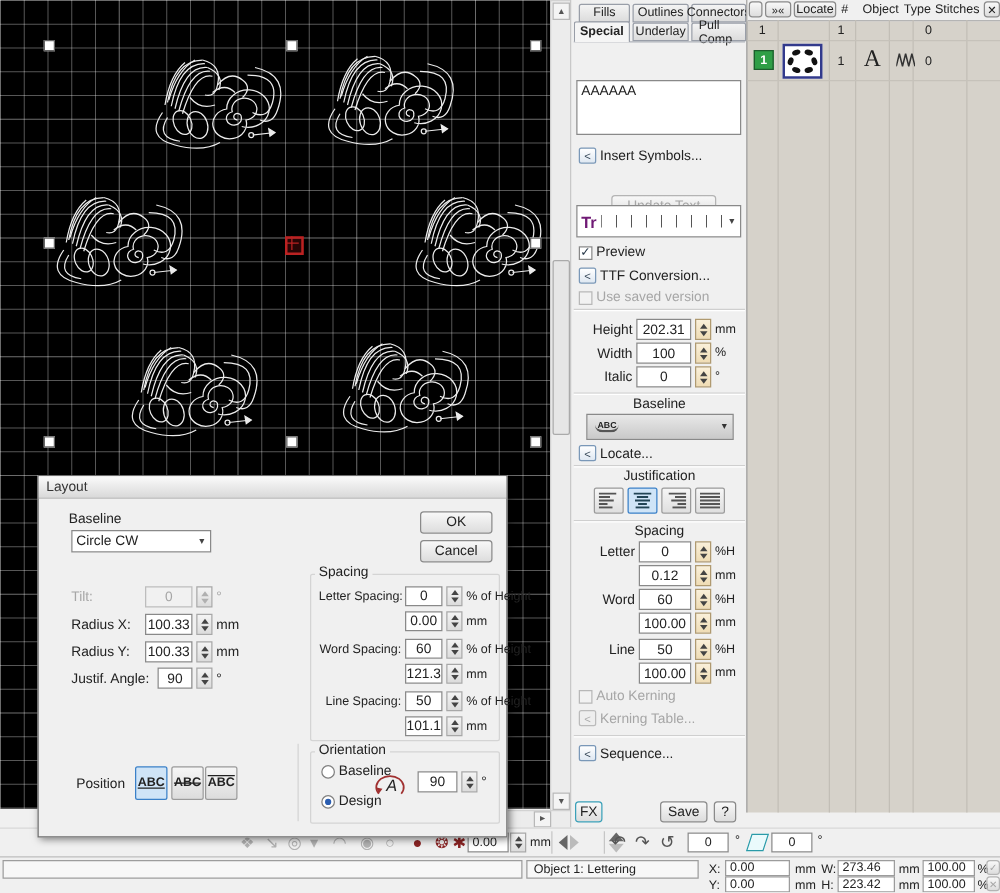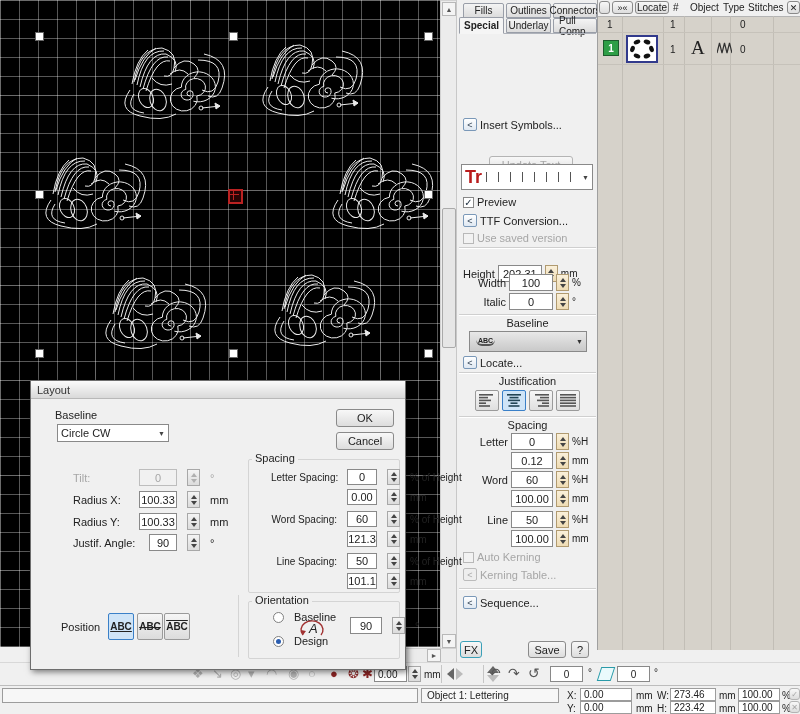--- a/index.html
+++ b/index.html
@@ -59,21 +59,21 @@
   .vline{position:absolute;top:16px;bottom:0;width:1px;background:#c2beb6;}
   .hline{position:absolute;left:0;width:100%;height:1px;background:#c6c2ba;}
   .ocell{position:absolute;font-size:10px;color:#222;}
   #chip{width:16px;height:16px;background:#2e9e46;border:1px solid #1c5c2c;color:#fff;display:flex;align-items:center;justify-content:center;font-size:10px;font-weight:bold;box-sizing:border-box;}
   #thumb{width:32px;height:28px;background:#fff;border:2px solid #323a8c;box-sizing:border-box;}
   
   #dlg{left:30px;top:380px;width:374px;height:288px;background:#f0f0f0;border:1px solid #6e6e6e;box-shadow:2px 2px 6px rgba(0,0,0,.5);z-index:10;}
   #dlgtitle{position:absolute;left:0;top:0;width:100%;height:18px;background:linear-gradient(#fbfbfb,#d9d9d9);border-bottom:1px solid #b8b8b8;display:flex;align-items:center;padding-left:6px;box-sizing:border-box;font-size:11px;color:#333;}
   .gbox{position:absolute;border:1px solid #d4d4d4;border-radius:2px;}
   .gleg{position:absolute;background:#f0f0f0;padding:0 3px;font-size:11px;}
-  .drow{position:absolute;display:flex;align-items:center;gap:10px;margin-left:16px;}
+  .drow{position:absolute;display:flex;align-items:center;gap:3px;}
   .abcbtn{width:26px;height:27px;border:1px solid #9a9a9a;border-radius:2px;background:linear-gradient(#f6f6f6,#dcdcdc);display:flex;align-items:center;justify-content:center;font-size:10px;font-weight:bold;box-sizing:border-box;}
   .abcbtn.sel{border-color:#3a80c8;background:#cfe4f7;}
   
   #tbar{left:0;top:662px;width:800px;height:22px;background:#f0f0f0;border-top:1px solid #d8d8d8;}
   .tico{position:absolute;top:3px;font-size:13px;color:#b2b2b2;}
   .tico.red{color:#8b2424;}
   #sbar{left:0;top:685px;width:800px;height:29px;background:#f0f0f0;border-top:1px solid #bdbdbd;font-size:10px;}
   .sunken{background:#f7f7f7;border:1px solid #9c9c9c;box-sizing:border-box;}
   .slab{position:absolute;font-size:10px;color:#222;}
   .mirx{display:inline-block;width:16px;height:12px;position:relative;}
@@ -147,30 +147,31 @@
   <div id="rpanel" class="abs">
     <div class="tab" style="left:6px;top:3px;width:41px">Fills</div>
     <div class="tab" style="left:49px;top:3px;width:45px">Outlines</div>
     <div class="tab" style="left:96px;top:3px;width:44px">Connectors</div>
     <div class="tab active" style="left:2px;top:17px;width:45px">Special</div>
     <div class="tab" style="left:49px;top:18px;width:45px">Underlay</div>
     <div class="tab" style="left:96px;top:18px;width:44px">Pull Comp</div>
     <div class="abs" style="left:2px;top:33px;width:137px;height:1px;background:#aeb2ba"></div>
 
 
+    <div class="abs field" style="left:4px;top:64px;width:132px;height:44px;align-items:flex-start;justify-content:flex-start;padding:2px 3px">AAAAAA</div>
 
     <div class="prow" style="top:118px;justify-content:flex-start">
       <span class="chev">&lt;</span>
       <span class="lab">Insert Symbols...</span>
     </div>
 
     <div class="abs btn dis" style="left:32px;top:156px;width:84px;height:18px">Update Text</div>
 
     <div class="abs field left" style="left:4px;top:164px;width:132px;height:26px">
-      <span style="color:#b91c1c;font-weight:bold;font-size:18px">Tr</span>
+      <span style="color:#701a75;font-weight:bold;font-size:13px">Tr</span>
       <span style="flex:1;height:10px;margin:0 4px;background:repeating-linear-gradient(90deg,#555 0 1px,transparent 1px 12px)"></span>
       <span style="padding-right:3px;font-size:7px;color:#444">▼</span>
     </div>
 
     <div class="prow" style="top:196px;justify-content:flex-start">
       <span class="cb">✓</span>
       <span class="lab">Preview</span>
     </div>
 
     <div class="prow" style="top:214px;justify-content:flex-start">
@@ -178,21 +179,21 @@
       <span class="lab">TTF Conversion...</span>
     </div>
 
     <div class="prow" style="top:232px;justify-content:flex-start">
       <span class="cb dis"></span>
       <span class="lab dis-t">Use saved version</span>
     </div>
 
     <div class="abs sep" style="left:2px;top:247px;width:137px"></div>
 
-    <div class="prow" style="top:265px;justify-content:flex-start">
+    <div class="prow" style="top:255px;justify-content:flex-end">
       <span class="lab">Height</span>
       <span class="field" style="width:44px;height:17px">202.31</span>
       <span class="spin" style="height:17px">
           <i class="u"></i>
           <i class="d"></i>
         </span>
       <span class="punit">mm</span>
     </div>
     <div class="prow" style="top:274px;justify-content:flex-end">
       <span class="lab">Width</span>

